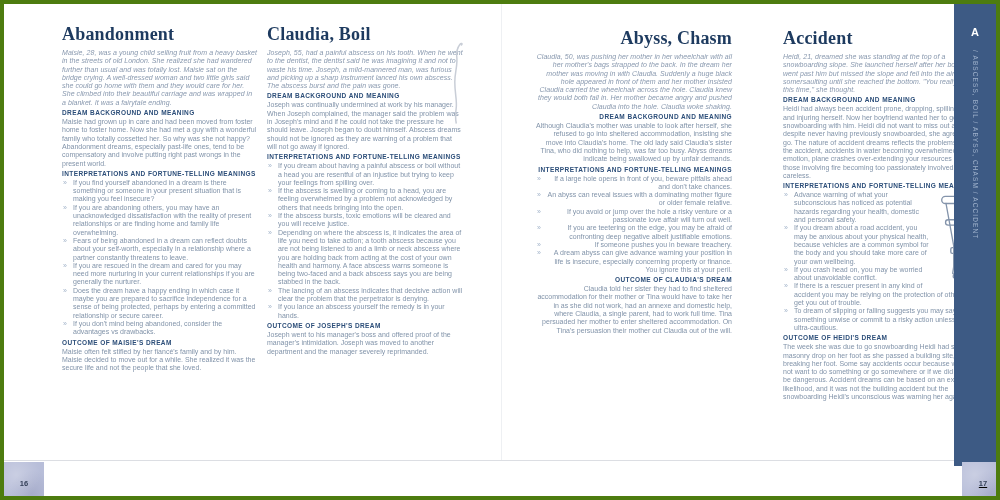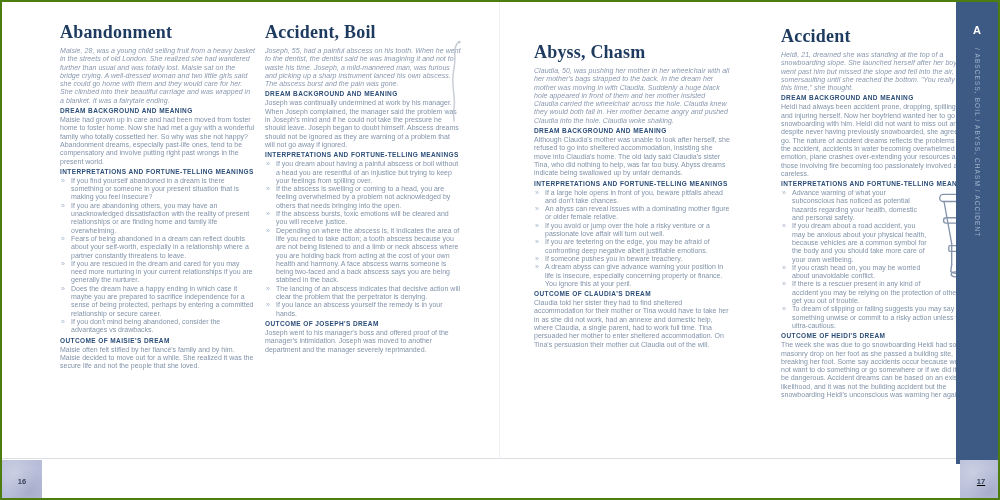--- a/index.html
+++ b/index.html
@@ -1,27 +1,27 @@
 <!DOCTYPE html>
 <html><head>
 <meta charset="utf-8">
 <style>
   html,body{margin:0;padding:0;background:#fff;}
   .canvas{
     position:relative;width:1000px;height:500px;background:#ffffff;
-    box-sizing:border-box;border:2px solid #4d7c0f;overflow:hidden;
+    box-sizing:border-box;border:4px solid #4d7c0f;overflow:hidden;
     font-family:"Liberation Sans", sans-serif;
   }
   .gutter-line{position:absolute;left:497px;top:0;width:1px;height:456px;background:#eef0f3;}
   .footer-line{position:absolute;left:0;top:456px;width:1000px;height:1px;background:#dcdee3;}
 
   .col{position:absolute;top:20px;width:196px;}
   .col-1{left:58px;}
   .col-2{left:263px;}
-  .col-3{left:532px;top:40px;}
+  .col-3{left:532px;top:24px;text-align:right;}
   .col-4{left:742px;top:24px;width:198px;margin-left:37px;}
 
   h1.entry-title{
     margin:0 0 5px 0;font-family:"Liberation Serif", serif;font-weight:bold;
     font-size:18px;line-height:20px;color:#1d3a5f;letter-spacing:0.2px;
   }
   p.intro{
     margin:0 0 2px 0;font-style:italic;font-size:7px;line-height:8.3px;
     color:#8898ae;letter-spacing:0.05px;
   }
@@ -80,21 +80,21 @@
       <li><span class="mk">»</span><span>Fears of being abandoned in a dream can reflect doubts about your self-worth, especially in a relationship where a partner constantly threatens to leave.</span></li>
       <li><span class="mk">»</span><span>If you are rescued in the dream and cared for you may need more nurturing in your current relationships if you are generally the nurturer.</span></li>
       <li><span class="mk">»</span><span>Does the dream have a happy ending in which case it maybe you are prepared to sacrifice independence for a sense of being protected, perhaps by entering a committed relationship or secure career.</span></li>
       <li><span class="mk">»</span><span>If you don't mind being abandoned, consider the advantages vs drawbacks.</span></li>
     </ul>
     <h2 class="sec">OUTCOME OF MAISIE'S DREAM</h2>
     <p class="body">Maisie often felt stifled by her fiancé's family and by him. Maisie decided to move out for a while. She realized it was the secure life and not the people that she loved.</p>
   </section>
 
   <section class="col col-2">
-    <h1 class="entry-title">Accident, Boil</h1>
+    <h1 class="entry-title">Claudia, Boil</h1>
     <p class="intro">Joseph, 55, had a painful abscess on his tooth. When he went to the dentist, the dentist said he was imagining it and not to waste his time. Joseph, a mild-mannered man, was furious and picking up a sharp instrument lanced his own abscess. The abscess burst and the pain was gone.</p>
     <h2 class="sec">DREAM BACKGROUND AND MEANING</h2>
     <p class="body">Joseph was continually undermined at work by his manager. When Joseph complained, the manager said the problem was in Joseph's mind and if he could not take the pressure he should leave. Joseph began to doubt himself. Abscess dreams should not be ignored as they are warning of a problem that will not go away if ignored.</p>
     <h2 class="sec">INTERPRETATIONS AND FORTUNE-TELLING MEANINGS</h2>
     <ul class="meanings">
       <li><span class="mk">»</span><span>If you dream about having a painful abscess or boil without a head you are resentful of an injustice but trying to keep your feelings from spilling over.</span></li>
       <li><span class="mk">»</span><span>If the abscess is swelling or coming to a head, you are feeling overwhelmed by a problem not acknowledged by others that needs bringing into the open.</span></li>
       <li><span class="mk">»</span><span>If the abscess bursts, toxic emotions will be cleared and you will receive justice.</span></li>
       <li><span class="mk">»</span><span>Depending on where the abscess is, it indicates the area of life you need to take action; a tooth abscess because you are not being listened to and a limb or neck abscess where you are holding back from acting at the cost of your own health and harmony. A face abscess warns someone is being two-faced and a back abscess says you are being stabbed in the back.</span></li>
       <li><span class="mk">»</span><span>The lancing of an abscess indicates that decisive action will clear the problem that the perpetrator is denying.</span></li>

